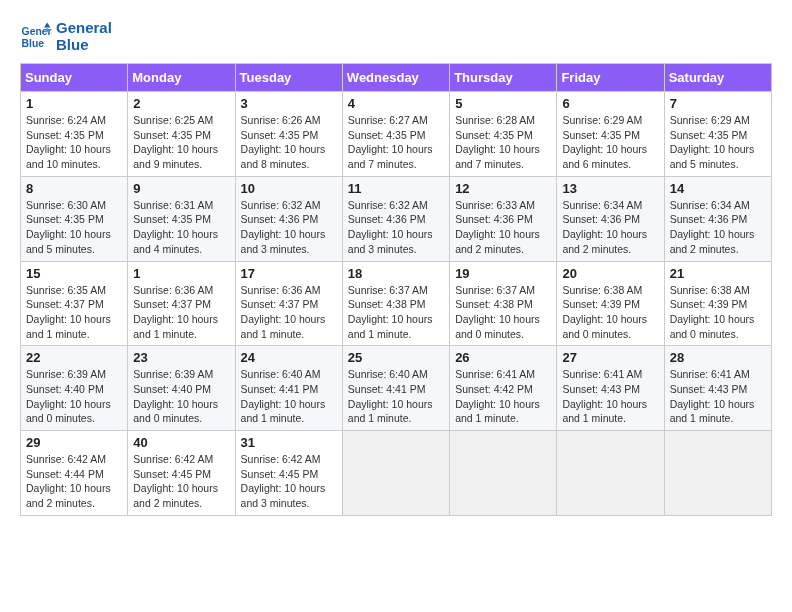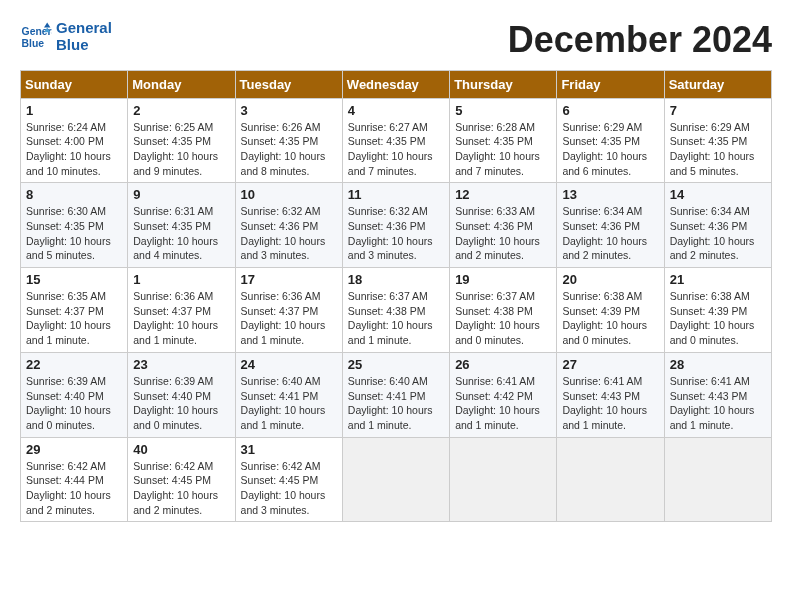--- a/index.html
+++ b/index.html
@@ -39,21 +39,21 @@
       color: #444;
       margin-top: 2px;
     }
     .calendar {
       width: 100%;
       border-collapse: collapse;
       margin-top: 10px;
       font-size: 11px;
     }
     .calendar th {
-      background: #a16207;
+      background: #8b5cf6;
       color: #fff;
       padding: 6px 4px;
       text-align: left;
       font-size: 13px;
       font-weight: bold;
       border: 1px solid #ccc;
     }
     .calendar td {
       border: 1px solid #ccc;
       vertical-align: top;
@@ -91,42 +91,41 @@
       <text x="2" y="32" font-family="Arial" font-weight="bold" font-size="13" fill="#1a5fa8">Blue</text>
       <polygon points="30,8 38,8 34,2" fill="#1a5fa8"></polygon>
       <polygon points="30,14 38,14 34,8" fill="#4a9fd4"></polygon>
     </svg>
     <div>
       <div style="font-size:15px;font-weight:bold;color:#1a5fa8;line-height:1.1;">General</div>
       <div style="font-size:15px;font-weight:bold;color:#1a5fa8;line-height:1.1;">Blue</div>
     </div>
   </div>
   <div class="title-block">
-    <div class="month-title">December 2024</div>
   </div>
 </div>
 
 <table class="calendar">
   <thead>
     <tr>
     <th>Sunday</th>
         <th>Monday</th>
         <th>Tuesday</th>
         <th>Wednesday</th>
         <th>Thursday</th>
         <th>Friday</th>
         <th>Saturday</th>
       </tr>
   </thead>
   <tbody id="calendar-body">
   <tr>
         <td>
           <span class="day-num">1</span>
           <div class="day-info" style="white-space: pre-line;">Sunrise: 6:24 AM
-Sunset: 4:00 PM
+Sunset: 4:35 PM
 Daylight: 10 hours and 10 minutes.</div>
         </td>
         <td>
           <span class="day-num">2</span>
           <div class="day-info" style="white-space: pre-line;">Sunrise: 6:25 AM
 Sunset: 4:35 PM
 Daylight: 10 hours and 9 minutes.</div>
         </td>
         <td>
           <span class="day-num">3</span>

